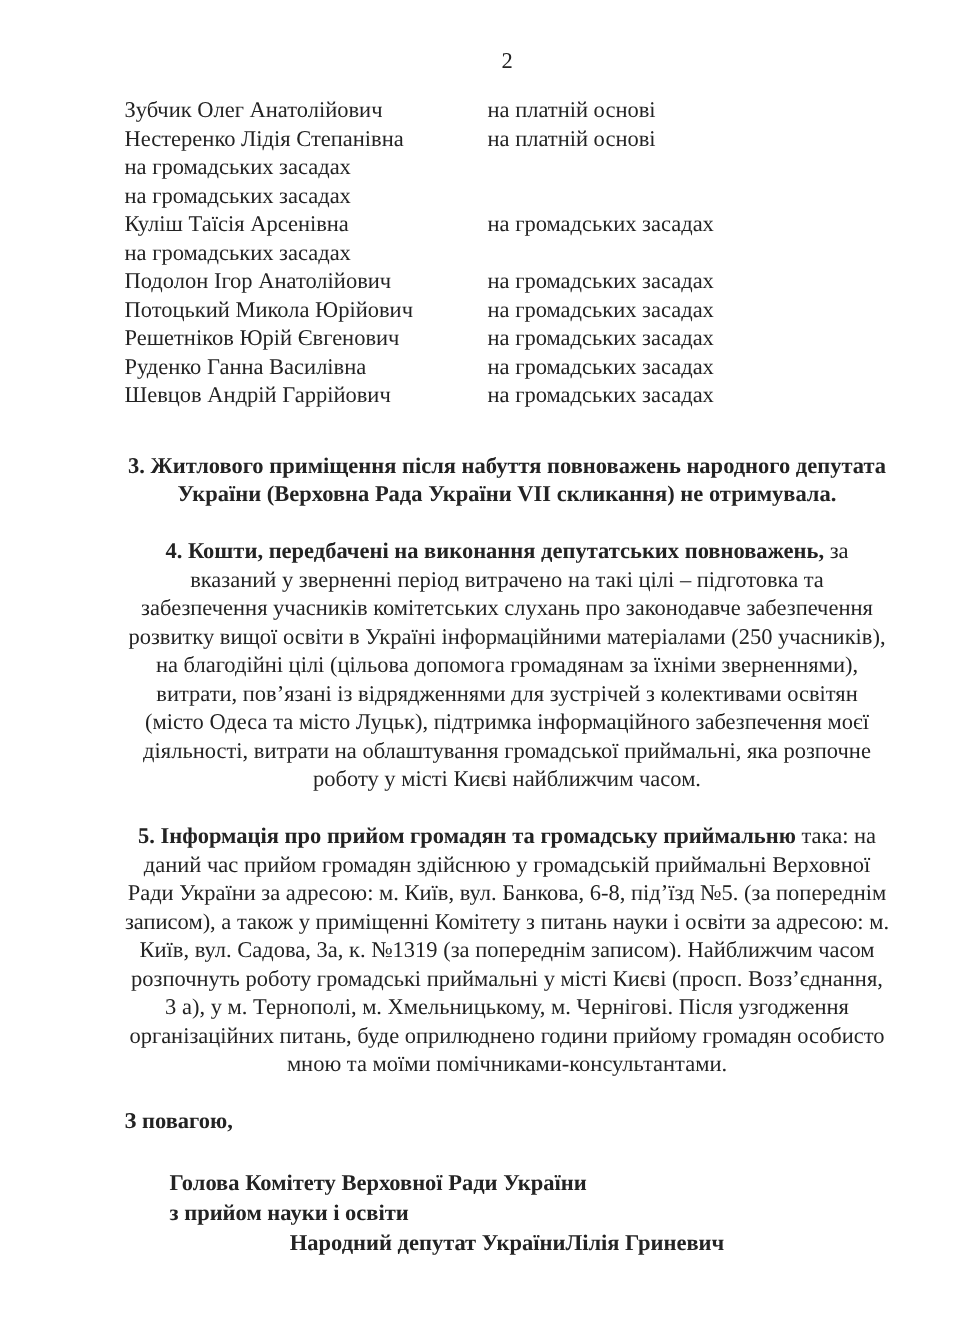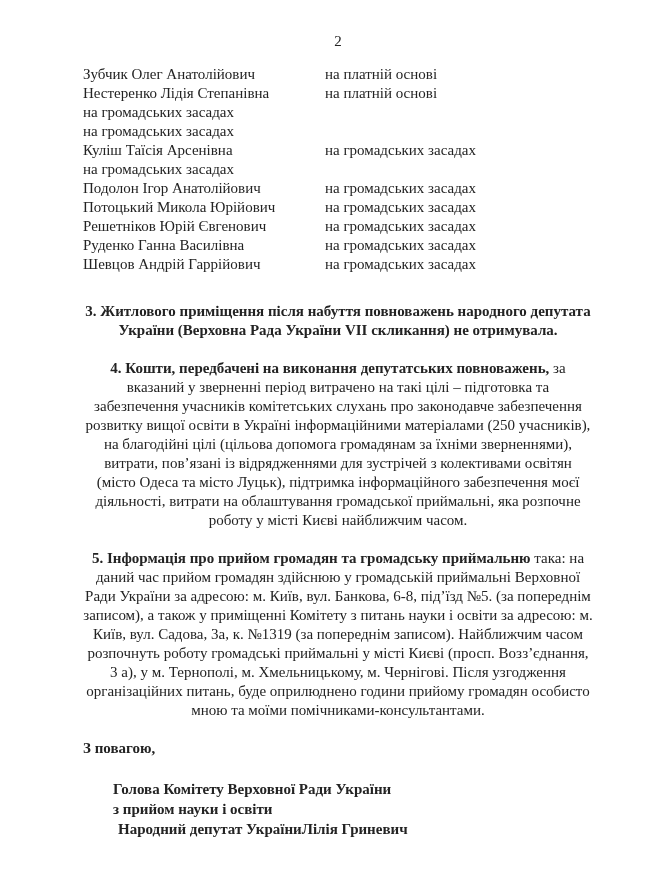--- a/index.html
+++ b/index.html
@@ -52,23 +52,22 @@
   }
   .sig-block {
     font-weight: bold;
   }
   .sig-line {
     line-height: 20px;
     margin-left: 30px;
   }
   .sig-last {
     display: flex;
-    justify-content: flex-start;
+    justify-content: center;
     line-height: 20px;
-    margin-left: 35px;
   }
 </style>
 </head>
 <body>
 
 <div class="page">
 
   <div class="page-number">2</div>
 
   <div class="names-list">

